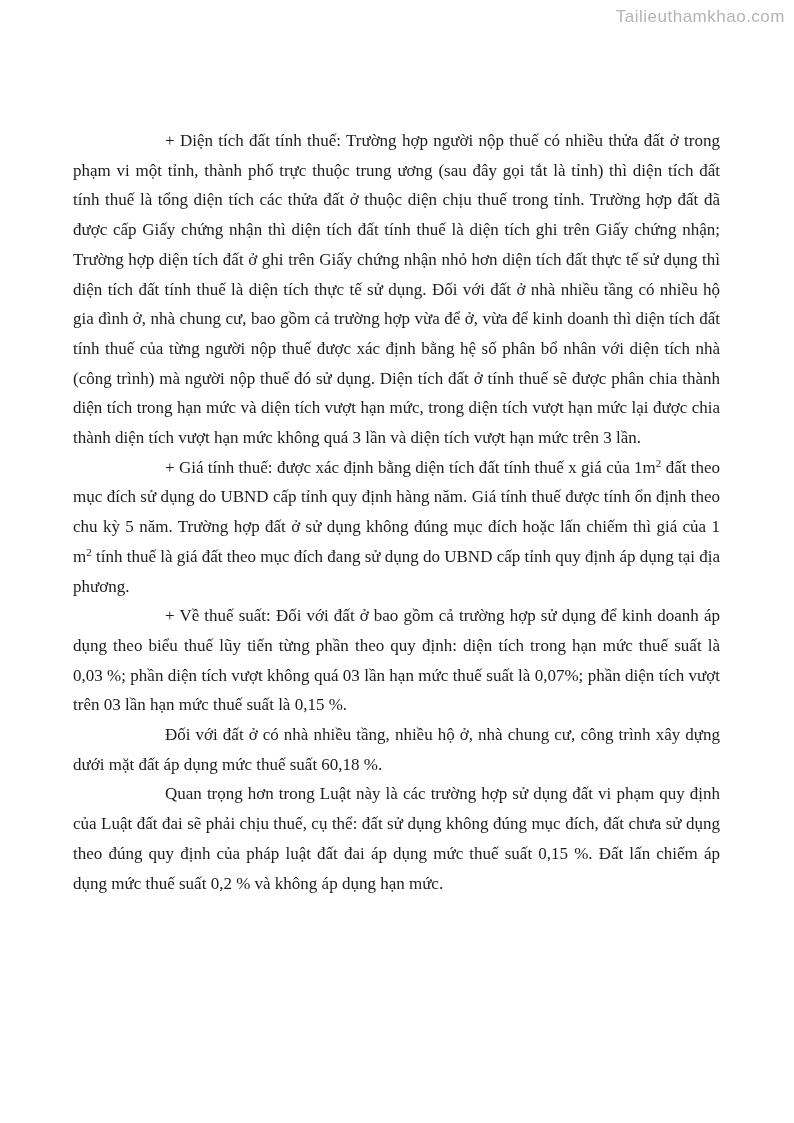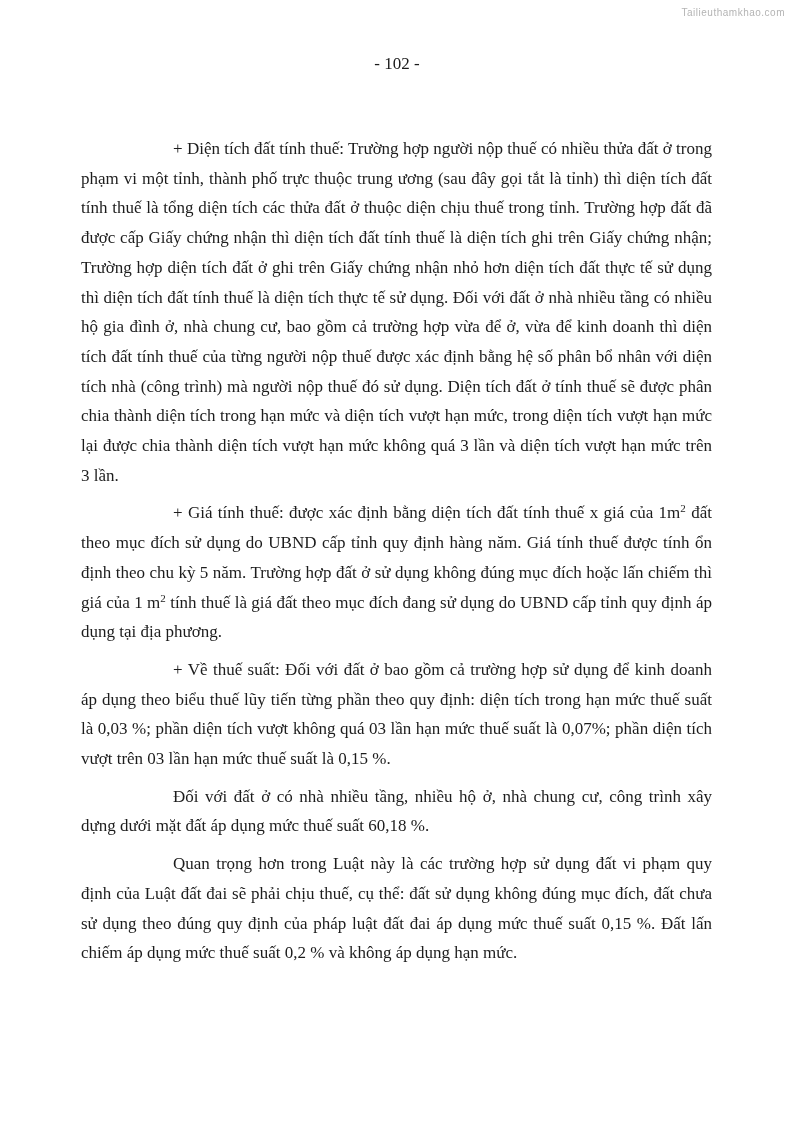--- a/index.html
+++ b/index.html
@@ -14,21 +14,21 @@
     background: #ffffff;
     overflow: hidden;
     font-family: "Liberation Serif", "DejaVu Serif", serif;
     color: #1c1c1c;
   }
   .watermark {
     position: absolute;
     top: 7px;
     right: 9px;
     font-family: "Liberation Sans", "DejaVu Sans", sans-serif;
-    font-size: 10px;
+    font-size: 17px;
     color: #b4b4b4;
     letter-spacing: 0.5px;
   }
   .page-number {
     position: absolute;
     top: 54px;
     left: 0;
     width: 100%;
     text-align: center;
     font-size: 17px;
@@ -37,38 +37,37 @@
   .content {
     position: absolute;
     top: 126px;
     left: 73px;
     width: 647px;
     font-size: 17px;
     line-height: 29.7px;
     text-align: justify;
   }
   .content p {
-    margin: 8px;
+    margin: 0;
     padding: 0;
     text-indent: 92px;
   }
   sup.sq {
     font-size: 11px;
     line-height: 0;
     vertical-align: 6px;
   }
 </style>
 </head>
 <body>
 
 <div class="page">
 
   <div class="watermark">Tailieuthamkhao.com</div>
 
-  <div class="page-number">- 102 -</div>
 
   <div class="content">
 
     <p>+ Diện tích đất tính thuế: Trường hợp người nộp thuế có nhiều thửa đất ở trong phạm vi một tỉnh, thành phố trực thuộc trung ương (sau đây gọi tắt là tỉnh) thì diện tích đất tính thuế là tổng diện tích các thửa đất ở thuộc diện chịu thuế trong tỉnh. Trường hợp đất đã được cấp Giấy chứng nhận thì diện tích đất tính thuế là diện tích ghi trên Giấy chứng nhận; Trường hợp diện tích đất ở ghi trên Giấy chứng nhận nhỏ hơn diện tích đất thực tế sử dụng thì diện tích đất tính thuế là diện tích thực tế sử dụng. Đối với đất ở nhà nhiều tầng có nhiều hộ gia đình ở, nhà chung cư, bao gồm cả trường hợp vừa để ở, vừa để kinh doanh thì diện tích đất tính thuế của từng người nộp thuế được xác định bằng hệ số phân bổ nhân với diện tích nhà (công trình) mà người nộp thuế đó sử dụng. Diện tích đất ở tính thuế sẽ được phân chia thành diện tích trong hạn mức và diện tích vượt hạn mức, trong diện tích vượt hạn mức lại được chia thành diện tích vượt hạn mức không quá 3 lần và diện tích vượt hạn mức trên 3 lần.</p>
 
     <p><span>+ Giá tính thuế: được xác định bằng diện tích đất tính thuế x giá của 1m</span><sup class="sq">2</sup><span> đất theo mục đích sử dụng do UBND cấp tỉnh quy định hàng năm. Giá tính thuế được tính ổn định theo chu kỳ 5 năm. Trường hợp đất ở sử dụng không đúng mục đích hoặc lấn chiếm thì giá của 1 m</span><sup class="sq">2</sup><span> tính thuế là giá đất theo mục đích đang sử dụng do UBND cấp tỉnh quy định áp dụng tại địa phương.</span></p>
 
     <p>+ Về thuế suất: Đối với đất ở bao gồm cả trường hợp sử dụng để kinh doanh áp dụng theo biểu thuế lũy tiến từng phần theo quy định: diện tích trong hạn mức thuế suất là 0,03 %; phần diện tích vượt không quá 03 lần hạn mức thuế suất là 0,07%; phần diện tích vượt trên 03 lần hạn mức thuế suất là 0,15 %.</p>
 
     <p>Đối với đất ở có nhà nhiều tầng, nhiều hộ ở, nhà chung cư, công trình xây dựng dưới mặt đất áp dụng mức thuế suất 60,18 %.</p>

